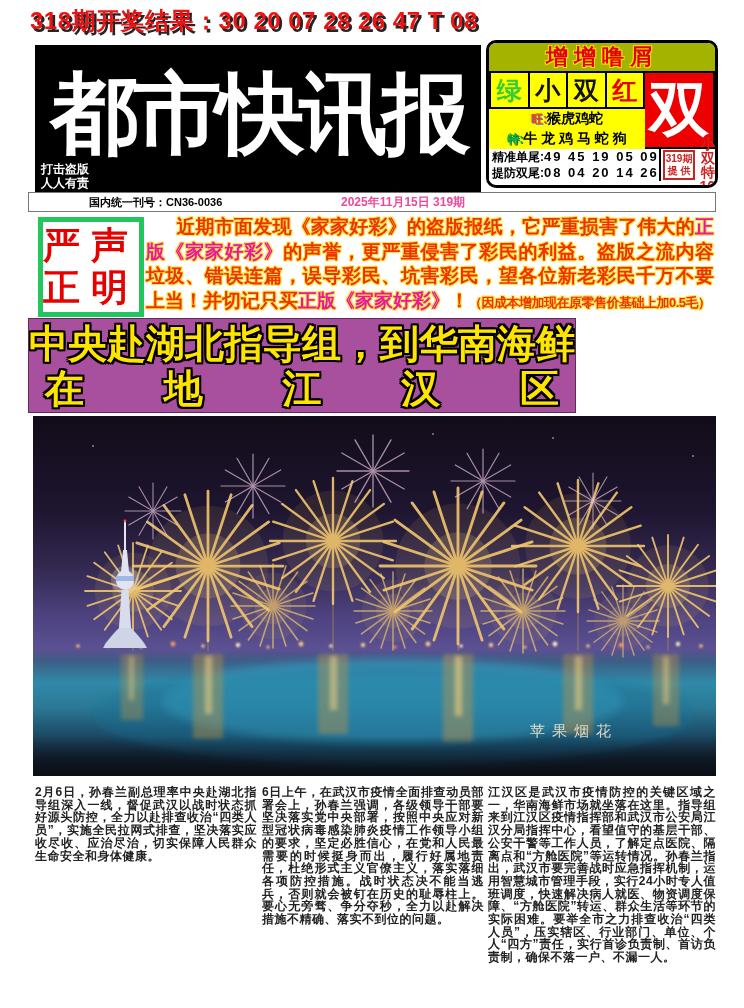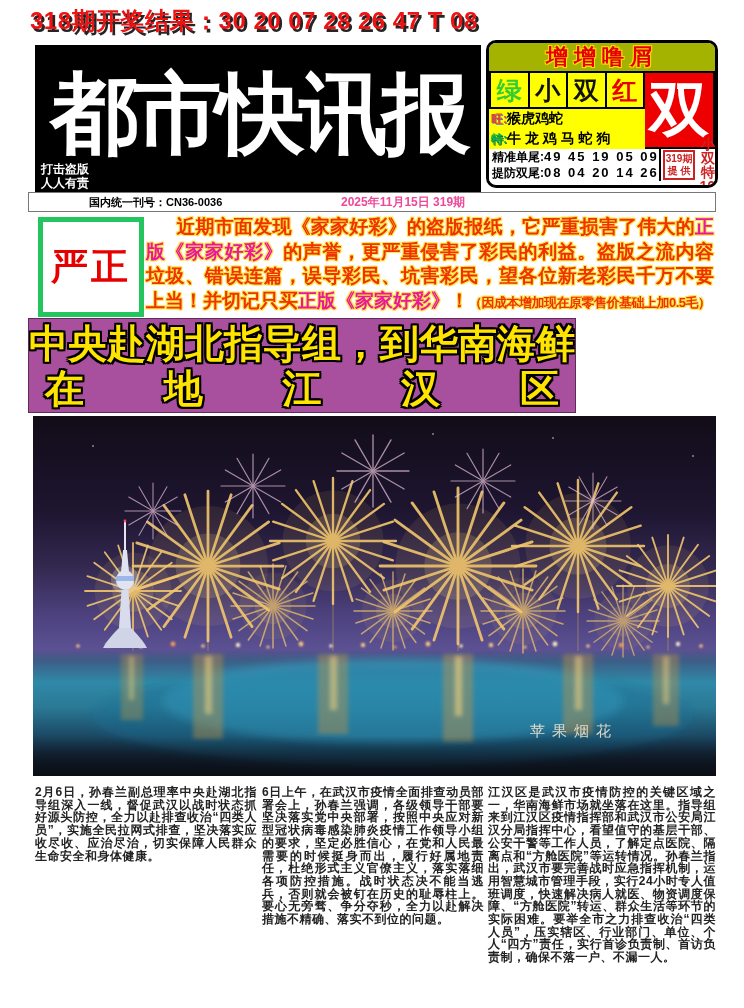--- a/index.html
+++ b/index.html
@@ -28,21 +28,21 @@
   .card-mid{display:flex;height:78px;}
   .mid-left{width:156px;display:flex;flex-direction:column;}
   .cells-row{display:flex;height:40px;}
   .cell{flex:1;background:#ffff00;border:2px solid #000;display:flex;align-items:center;
         justify-content:center;font-size:25px;font-weight:900;box-sizing:border-box;}
   .cell + .cell{border-left:0;}
   .cell-green{color:#33cc33;}
   .cell-black{color:#111;}
   .cell-red{color:#e60000;}
   .zodiac{flex:1;background:#ffff00;padding:0 2px;font-weight:900;font-size:14px;line-height:19px;
-          color:#000;white-space:nowrap;}
+          color:#000;white-space:nowrap;text-align:center;}
   .tag{font-size:12px;font-weight:900;}
   .tag-wang{color:#ff4000;text-shadow:1px 1px 0 #4a6cff;}
   .tag-te{color:#00b050;text-shadow:1px 1px 0 #1c7430;}
   .big-cell{flex:1;background:#ee0000;border:2px solid #000;border-left:0;display:flex;
             align-items:center;justify-content:center;box-sizing:border-box;}
   .big-char{color:#fff;font-size:60px;font-weight:bold;font-family:"Liberation Serif",serif;line-height:1;}
   .card-footer{height:32px;display:flex;background:#fff;}
   .foot-left{flex:1;padding:0 0 0 3px;}
   .foot-row{font-size:12px;font-weight:900;line-height:15px;white-space:nowrap;color:#000;}
   .foot-row .num{font-size:13px;letter-spacing:2px;}
@@ -141,20 +141,21 @@
   </div>
 
   <div class="pub-strip">
     <span class="serial">国内统一刊号：CN36-0036</span>
     <span class="pub-date">2025年11月15日  319期</span>
   </div>
 
   <div class="statement">
     <div class="stmt-box">
       <div>严正</div>
+      <div>声明</div>
     </div>
     <div class="stmt-text"><span>近期市面发现《家家好彩》的盗版报纸，它严重损害了伟大的</span><span class="mag">正版《家家好彩》</span><span>的声誉，更严重侵害了彩民的利益。盗版之流内容垃圾、错误连篇，误导彩民、坑害彩民，望各位新老彩民千万不要上当！并切记只买</span><span class="mag">正版《家家好彩》</span><span>！</span><span class="note">（因成本增加现在原零售价基础上加0.5毛）</span></div>
   </div>
 
   <div class="banner">
     <div class="banner-line banner-l1">中央赴湖北指导组，到华南海鲜市场所</div>
     <div class="banner-line banner-l2">
       <span>在</span>
       <span>地</span>
       <span>江</span>

